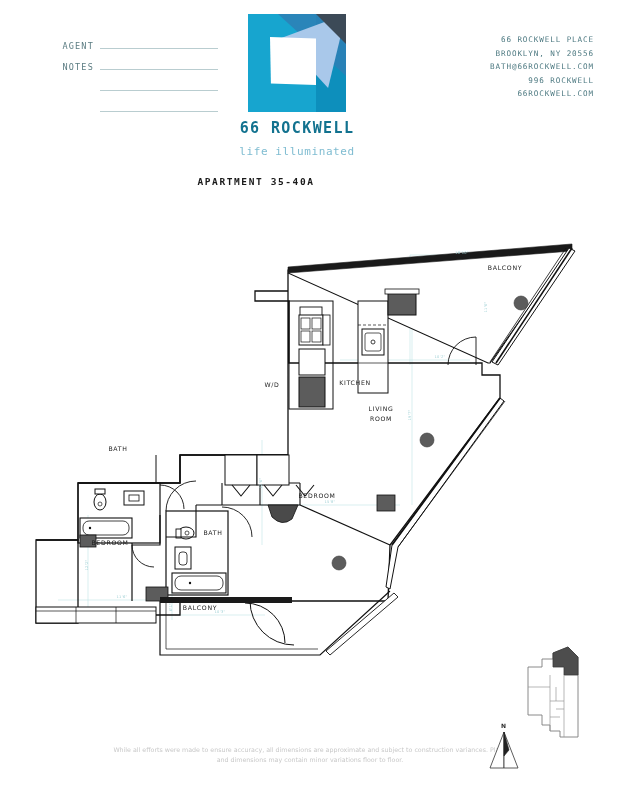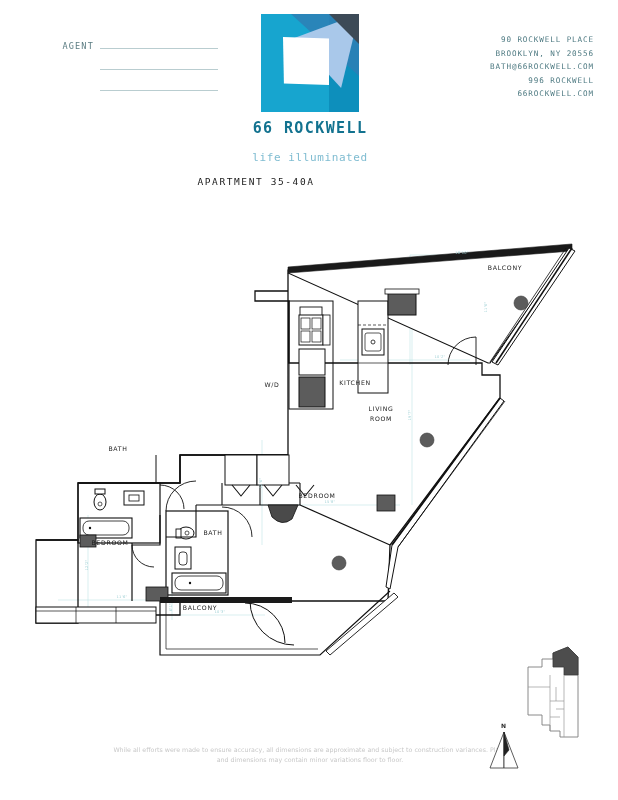--- a/index.html
+++ b/index.html
@@ -47,21 +47,21 @@
   .form-line {
     width: 118px;
     height: 1px;
     background: #b9cdd0;
     margin-bottom: 2px;
   }
 
   
   .logo-wrap {
     position: absolute;
-    left: 249px;
+    left: 236px;
     top: 14px;
     width: 122px;
     text-align: center;
   }
   .logo-mark {
     position: relative;
     width: 98px;
     height: 98px;
     margin: 0 auto;
     overflow: hidden;
@@ -104,21 +104,21 @@
   }
   .logo-name {
     margin-top: 7px;
     font-family: "DejaVu Sans Mono", monospace;
     font-size: 15px;
     font-weight: bold;
     letter-spacing: 1.4px;
     color: #12728f;
   }
   .logo-tag {
-    margin-top: 14px;
+    margin-top: 8px;
     font-family: "DejaVu Sans Mono", monospace;
     font-size: 11px;
     letter-spacing: .6px;
     color: #7fbcd1;
   }
 
   .address {
     position: absolute;
     right: 24px;
     top: 33px;
@@ -131,21 +131,21 @@
   }
 
   .apt-title {
     position: absolute;
     left: 0;
     top: 176px;
     width: 512px;
     text-align: center;
     font-family: "DejaVu Sans Mono", monospace;
     font-size: 9.5px;
-    font-weight: normal;
+    font-weight: bold;
     letter-spacing: 1.6px;
     color: #1a1a1a;
   }
 
   
   .plan {
     position: absolute;
     left: 0;
     top: 215px;
     width: 618px;
@@ -200,20 +200,24 @@
   }
 </style>
 </head>
 <body>
 
 <div class="header">
 
   <div class="form-block">
     <div class="form-row">
       <span class="form-label">AGENT</span>
+      <span class="form-line"></span>
+    </div>
+    <div class="form-row">
+      <span class="form-label">NOTES</span>
       <span class="form-line"></span>
     </div>
     <div class="form-row">
       <span class="form-label"></span>
       <span class="form-line"></span>
     </div>
     <div class="form-row">
       <span class="form-label"></span>
       <span class="form-line"></span>
     </div>
@@ -225,21 +229,21 @@
       <div class="tri-mid"></div>
       <div class="tri-light"></div>
       <div class="tri-dark"></div>
       <div class="inner-white"></div>
     </div>
     <div class="logo-name">66 ROCKWELL</div>
     <div class="logo-tag">life illuminated</div>
   </div>
 
   <div class="address">
-    <div>90 ROCKWELL PLACE</div>
+    <div>66 ROCKWELL PLACE</div>
     <div>BROOKLYN, NY 20556</div>
     <div>BATH@66ROCKWELL.COM</div>
     <div>996 ROCKWELL</div>
     <div>66ROCKWELL.COM</div>
   </div>
 </div>
 
 <div class="apt-title">APARTMENT 35-40A</div>
 
 <div class="plan">

